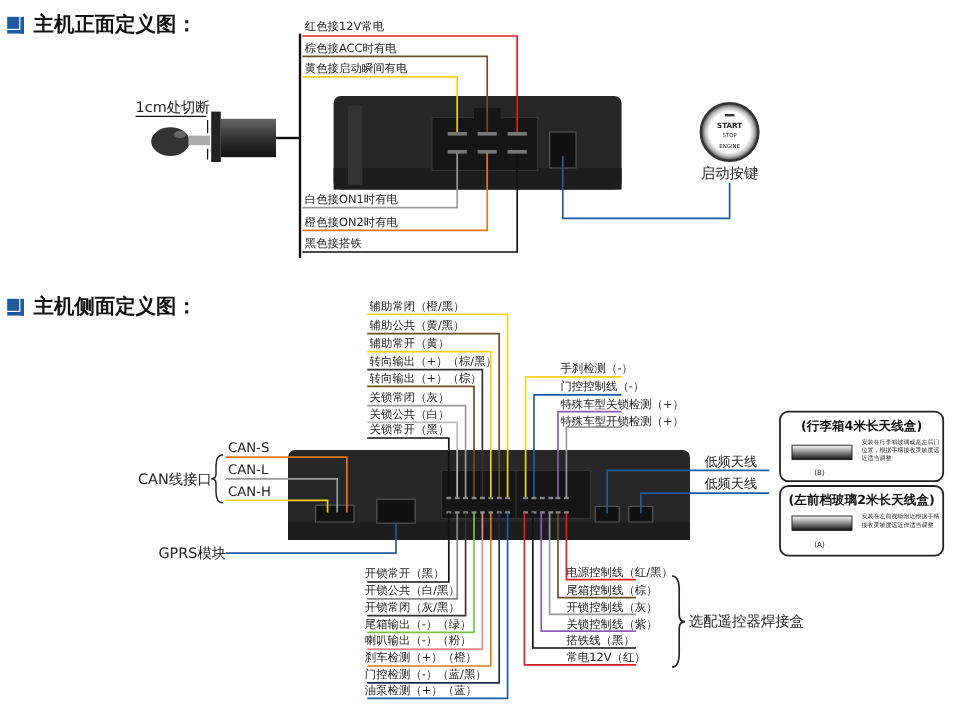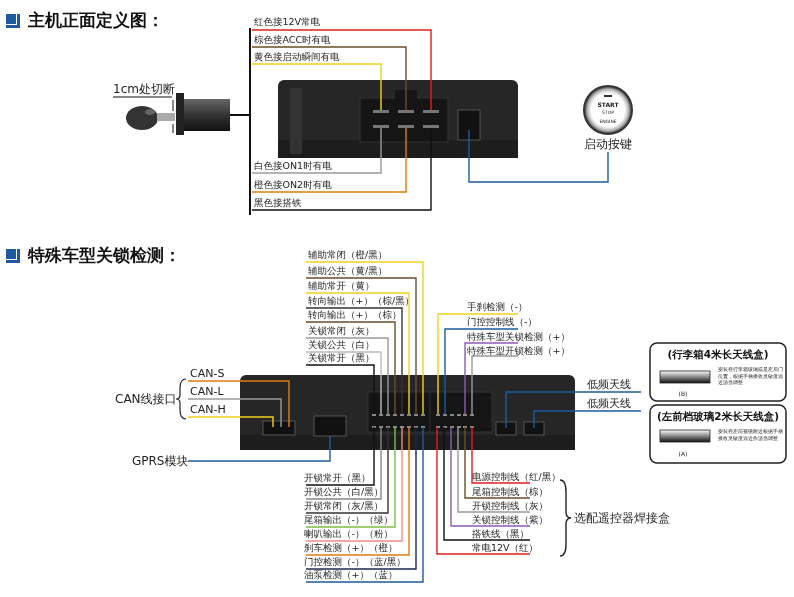--- a/index.html
+++ b/index.html
@@ -25,21 +25,21 @@
       <span class="c"></span>
     </span>
   <span>主机正面定义图：</span>
 </div>
 <div class="sec-title" style="left:6px;top:244px;">
   <span class="sec-icon">
       <span class="a"></span>
       <span class="b"></span>
       <span class="c"></span>
     </span>
-  <span>特殊车型关锁检测：</span>
+  <span>主机侧面定义图：</span>
 </div>
 
 <svg width="794" height="597" viewBox="0 0 794 597">
   <defs>
     <linearGradient id="cyl" x1="0" y1="0" x2="0" y2="1">
       <stop offset="0" stop-color="#666"></stop>
         <stop offset="0.5" stop-color="#333"></stop>
         <stop offset="1" stop-color="#111"></stop>
     </linearGradient>
     <linearGradient id="bar" x1="0" y1="0" x2="0" y2="1">

